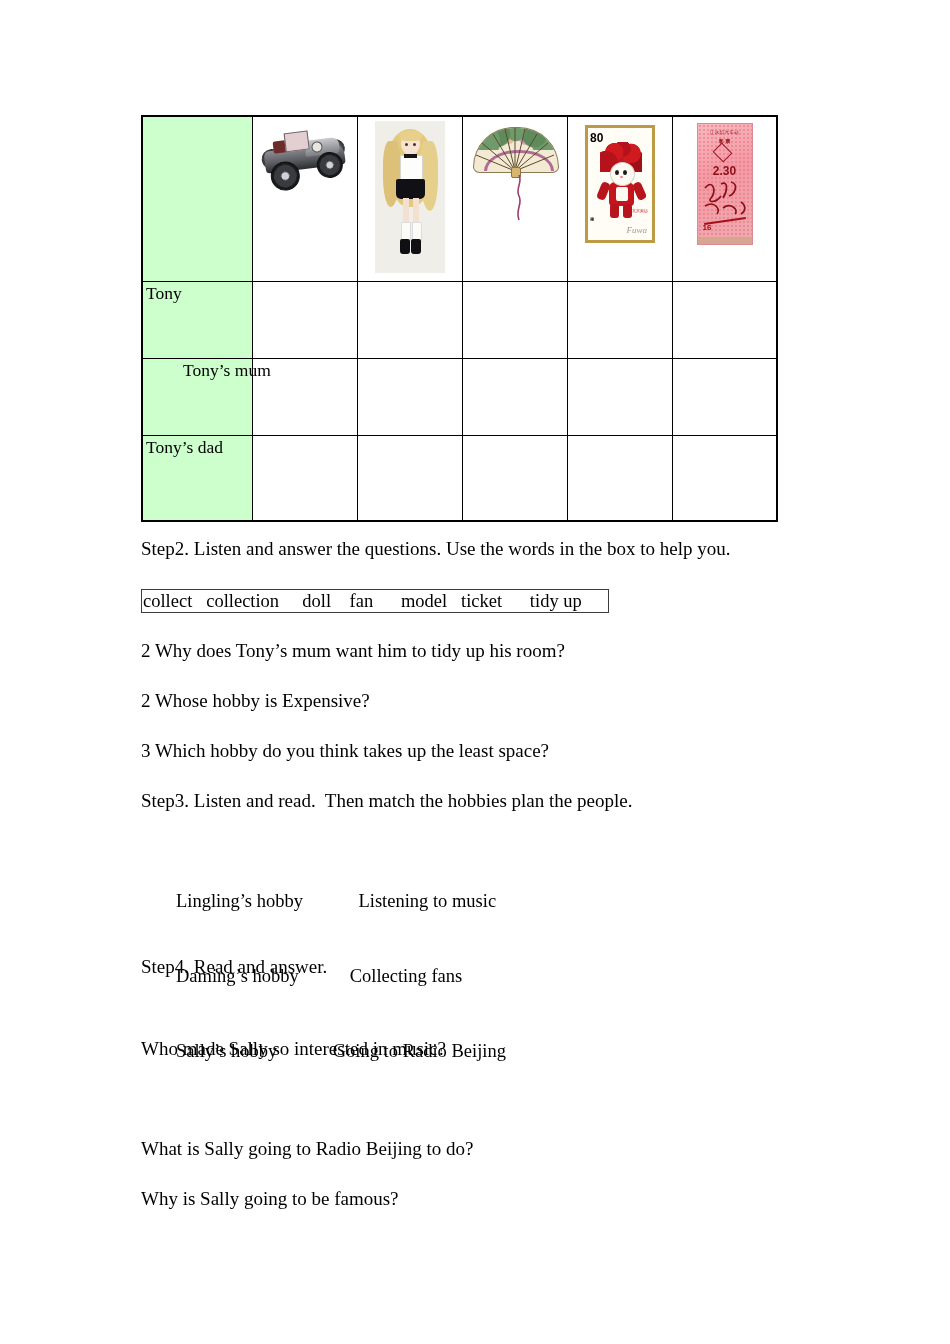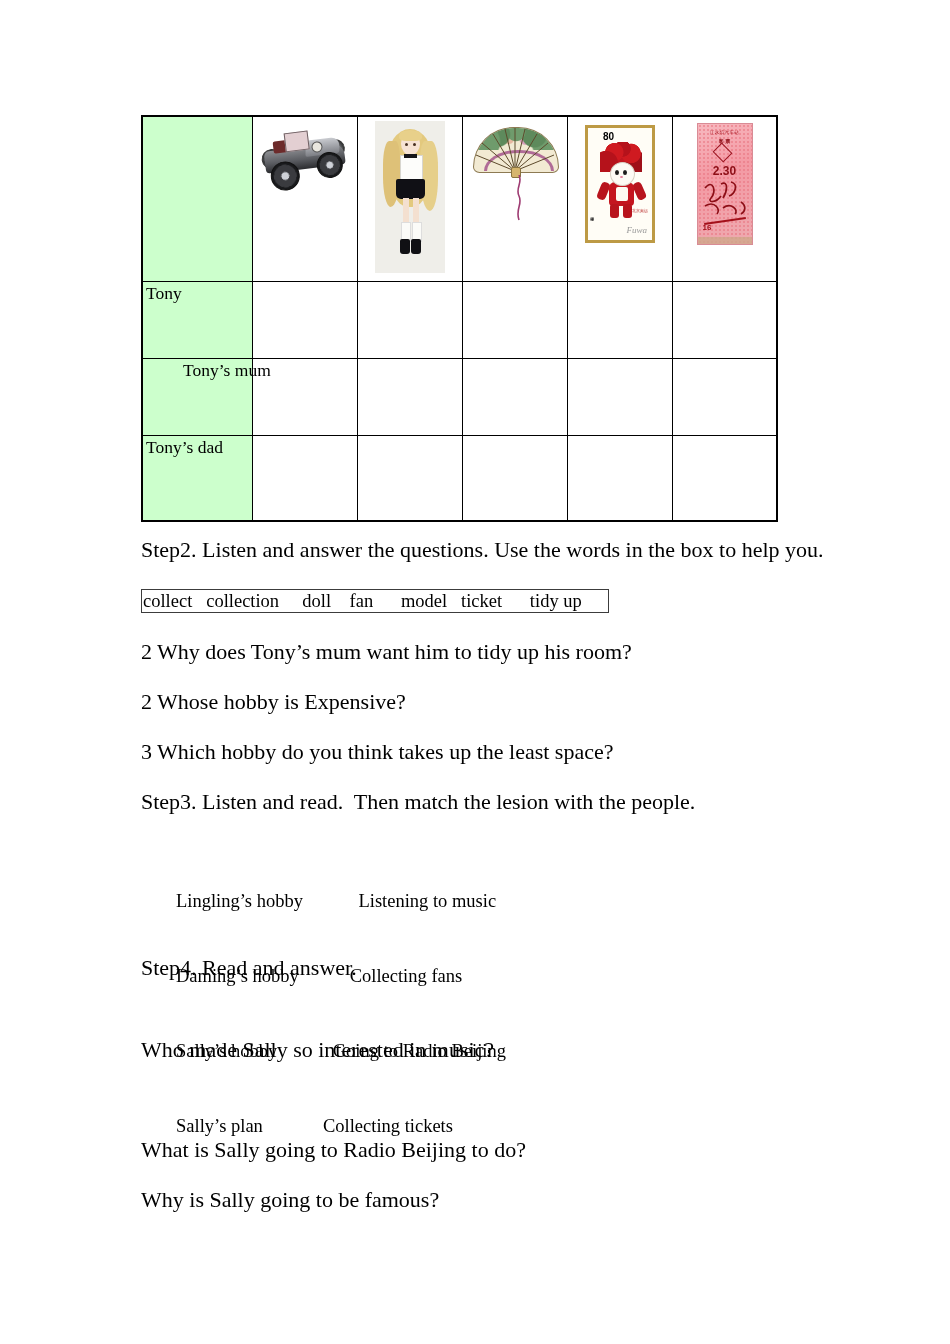--- a/index.html
+++ b/index.html
@@ -248,22 +248,22 @@
     padding: 3px;
     box-sizing: border-box;
   }
   .stamp-inner {
     position: relative;
     width: 100%; height: 100%;
     background: #fffdf6;
     box-sizing: border-box;
   }
   .stamp-den {
-    position: absolute; left: 15px; top: 3px;
-    font-size: 10px; font-weight: bold;
+    position: absolute; left: 2px; top: 3px;
+    font-size: 12px; font-weight: bold;
     font-family: "Liberation Sans", sans-serif;
   }
   .stamp-side {
     position: absolute; left: 2px; bottom: 16px;
     font-size: 3.4px; letter-spacing: .3px;
     writing-mode: vertical-rl;
     transform: rotate(180deg);
     color: #222;
     font-family: "Liberation Sans", sans-serif;
   }
@@ -382,21 +382,21 @@
   }
   .ticketpic .t-edge {
     position: absolute; left: 0; bottom: 0; width: 100%; height: 7px;
     background: #cfa88b; opacity: .8;
   }
 
   
   .line {
     position: absolute;
     left: 141px;
-    font-size: 22px;
+    font-size: 19px;
     line-height: 1.0;
     white-space: pre;
   }
   .wordbox {
     position: absolute;
     left: 141px;
     top: 589px;
     width: 468px;
     height: 24px;
     border: 1px solid #3c3c3c;
@@ -575,27 +575,26 @@
     </table>
 
   <div class="line" style="top:539px">Step2. Listen and answer the questions. Use the words in the box to help you.</div>
 
   <div class="wordbox">collect   collection     doll    fan      model   ticket      tidy up</div>
 
   <div class="line" style="top:641px">2 Why does Tony’s mum want him to tidy up his room?</div>
   <div class="line" style="top:691px">2 Whose hobby is Expensive?</div>
   <div class="line" style="top:741px">3 Which hobby do you think takes up the least space?</div>
 
-  <div class="line" style="top:791px">Step3. Listen and read.  Then match the lesion with the people.</div>
+  <div class="line" style="top:791px">Step3. Listen and read.  Then match the hobbies plan the people.</div>
 
   <div class="matchlist">
     <div>Lingling’s hobby            Listening to music</div>
     <div>Daming’s hobby           Collecting fans</div>
     <div>Sally’s hobby            Going to Radio Beijing</div>
-    <div>Sally’s plan             Collecting tickets</div>
   </div>
 
   <div class="line" style="top:957px">Step4. Read and answer.</div>
   <div class="line" style="top:1039px">Who made Sally so interested in music?</div>
   <div class="line" style="top:1139px">What is Sally going to Radio Beijing to do?</div>
   <div class="line" style="top:1189px">Why is Sally going to be famous?</div>
 
 </div>
 
 </body></html>

